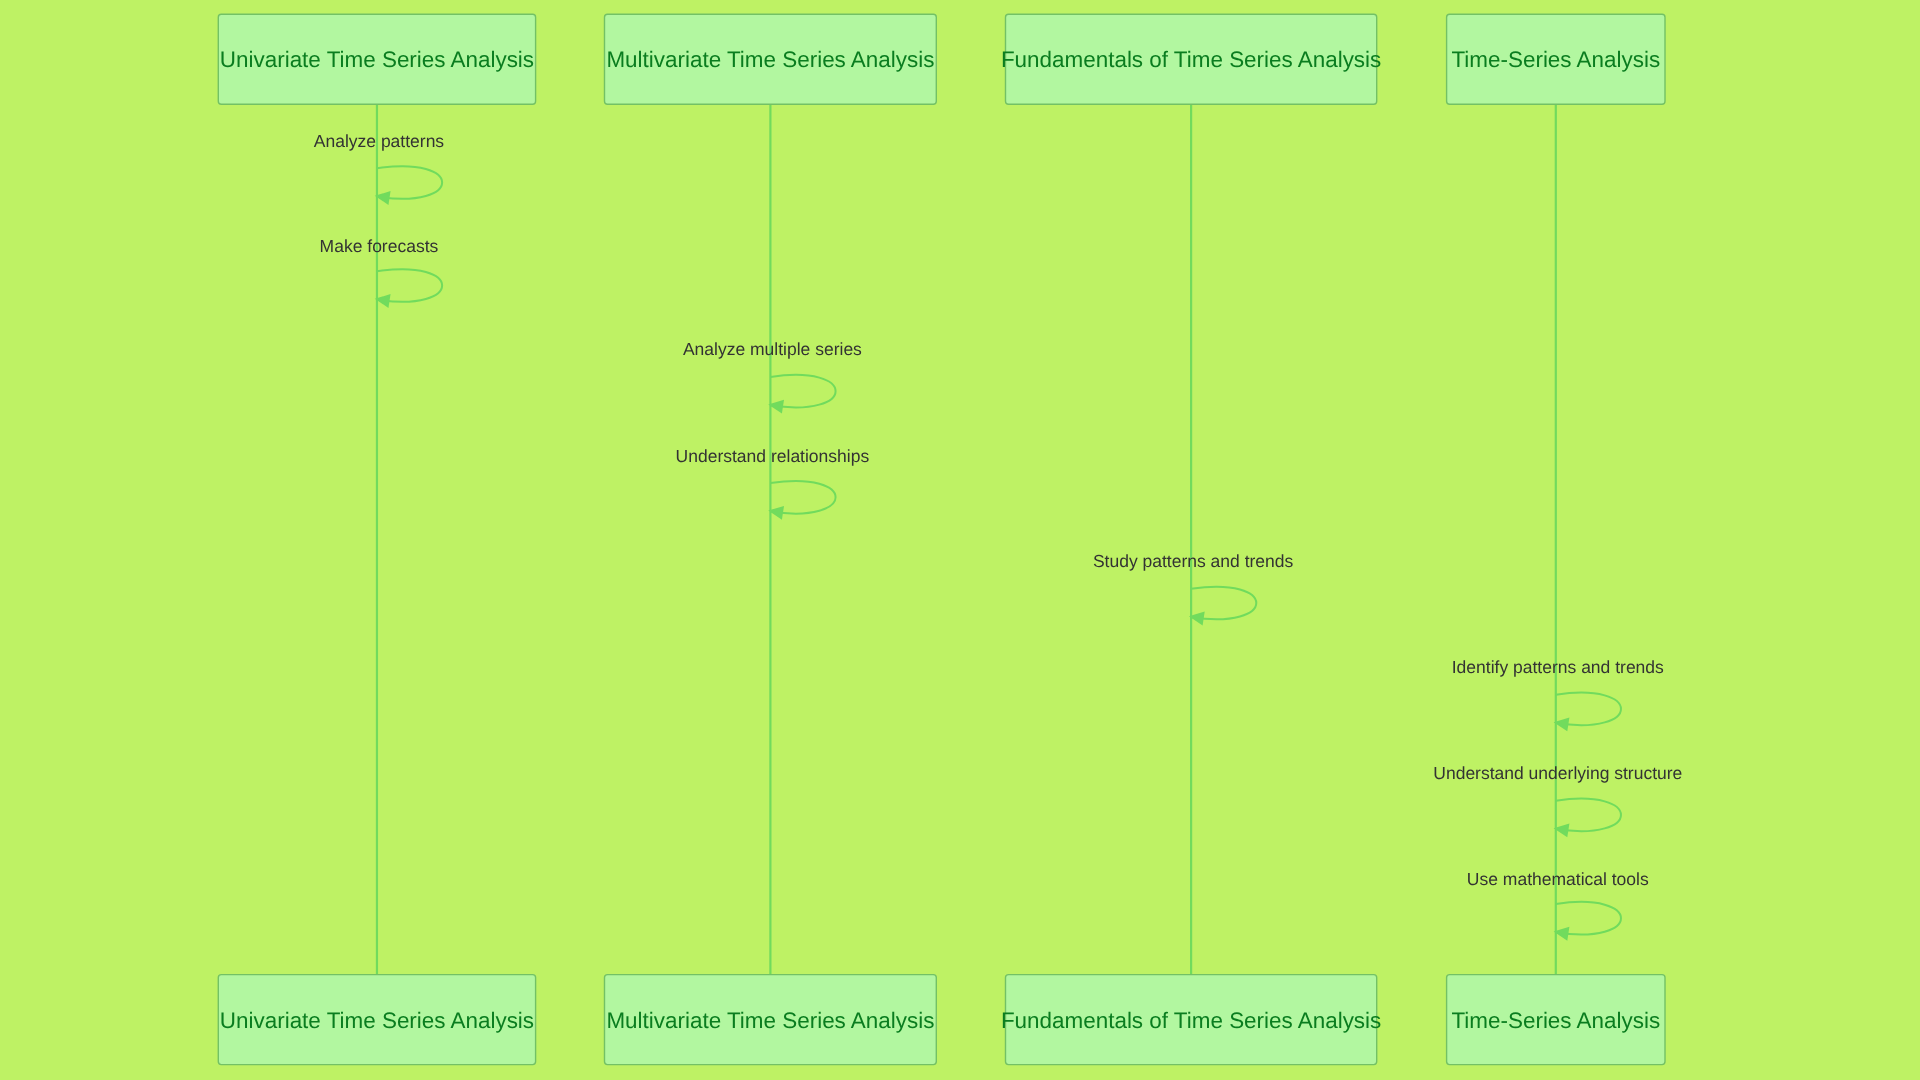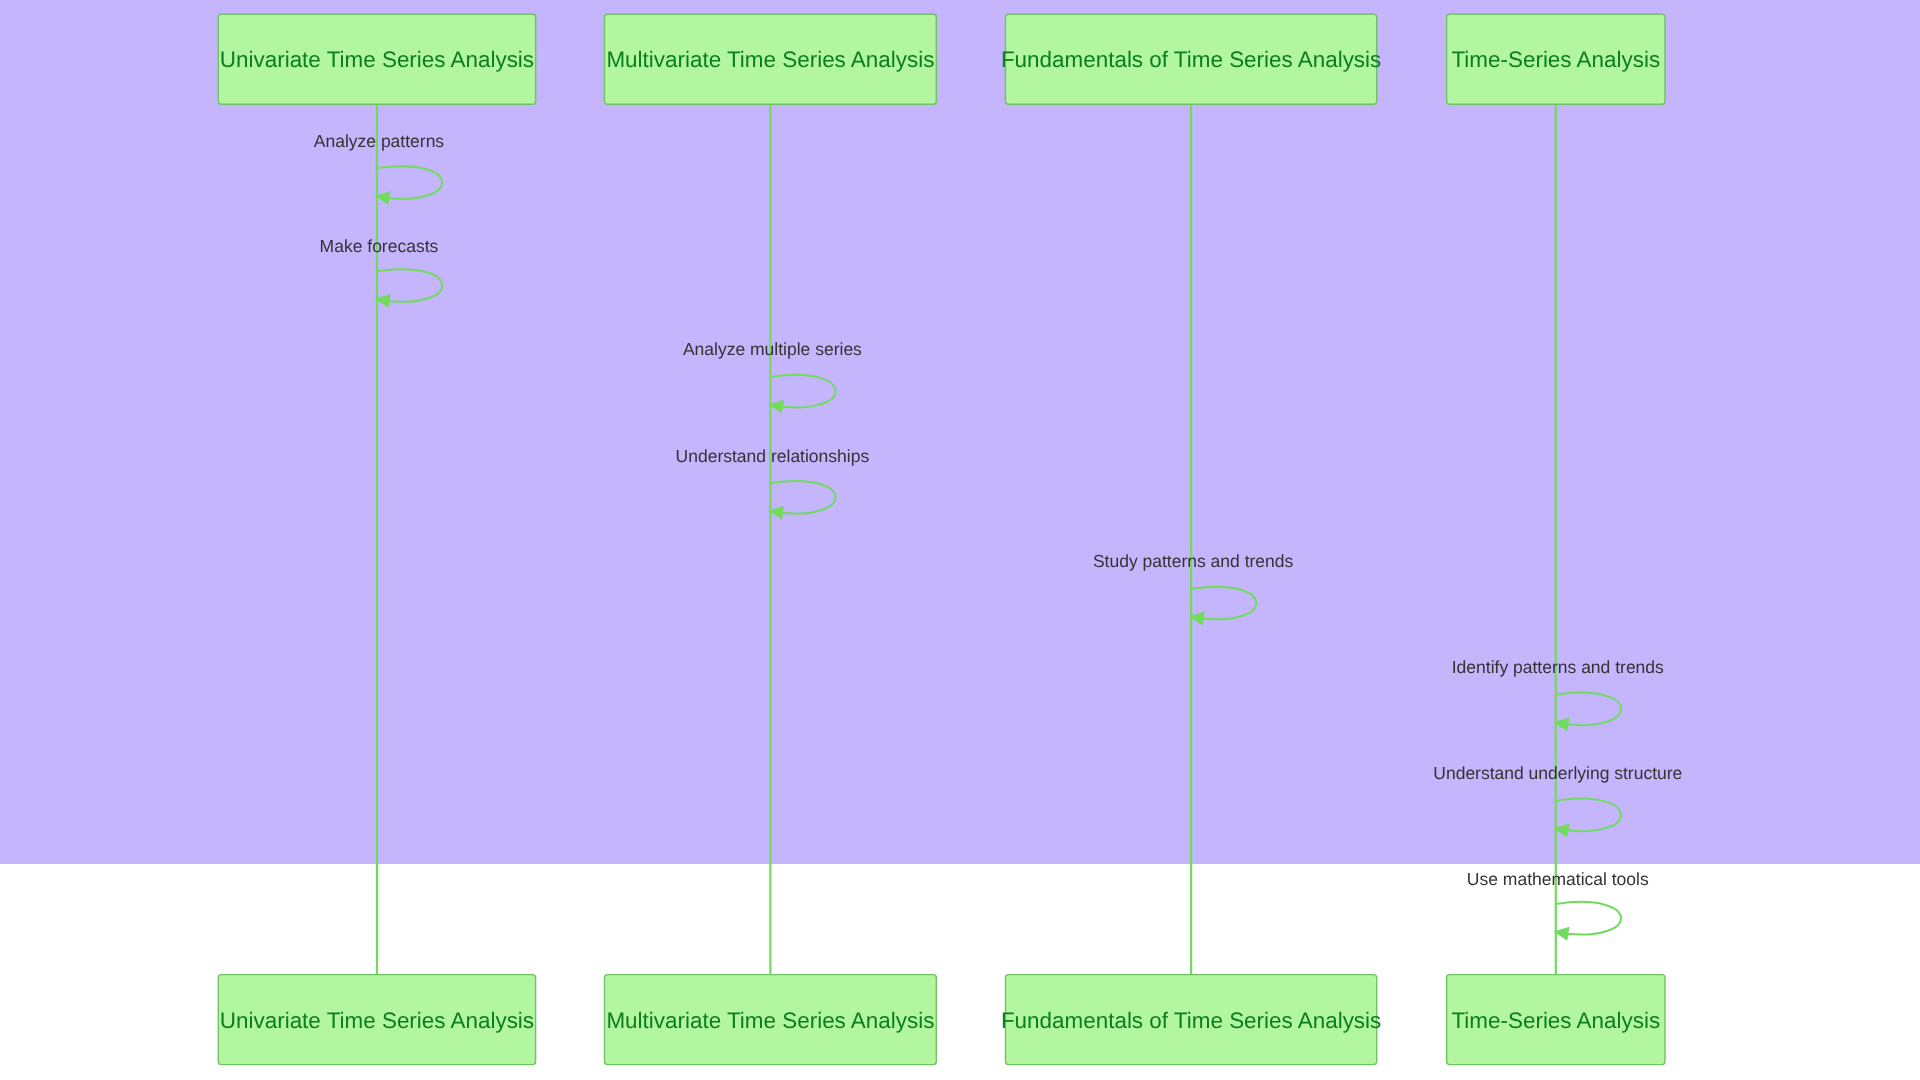--- a/index.html
+++ b/index.html
@@ -12,22 +12,22 @@
     height: 1080px;
     background: #ffffff;
     overflow: hidden;
     font-family: "Liberation Sans", sans-serif;
   }
   #diagram {
     position: absolute;
     left: 0;
     top: 0;
     width: 1920px;
-    height: 864px;
-    background: #c4b5fd;
+    height: 1080px;
+    background: #bef264;
   }
   svg#scene {
     will-change: transform;
     position: absolute;
     left: 0;
     top: 0;
     width: 1920px;
     height: 1080px;
     display: block;
   }

